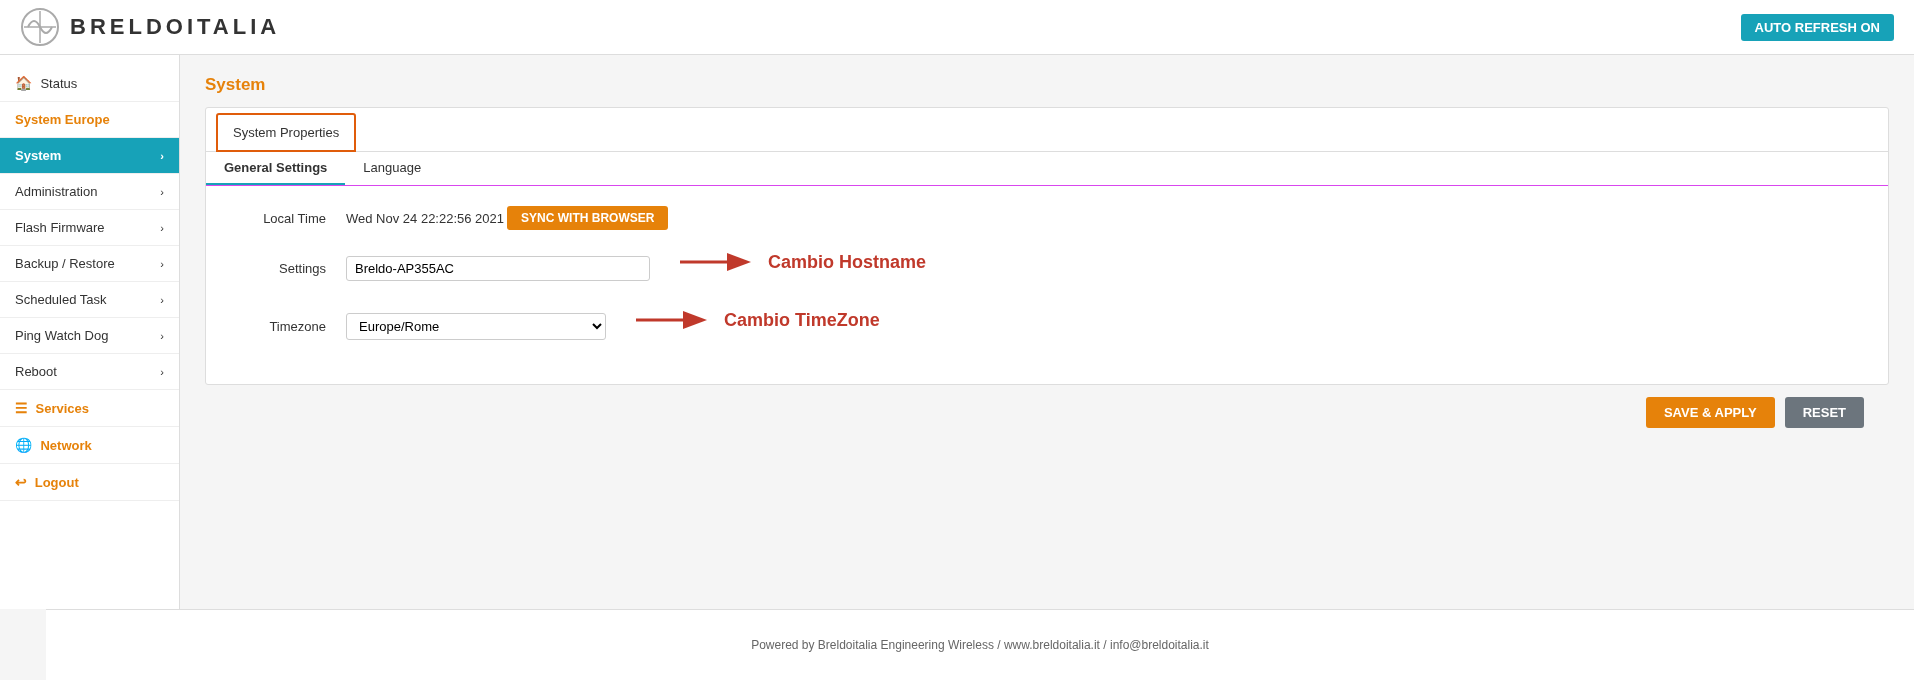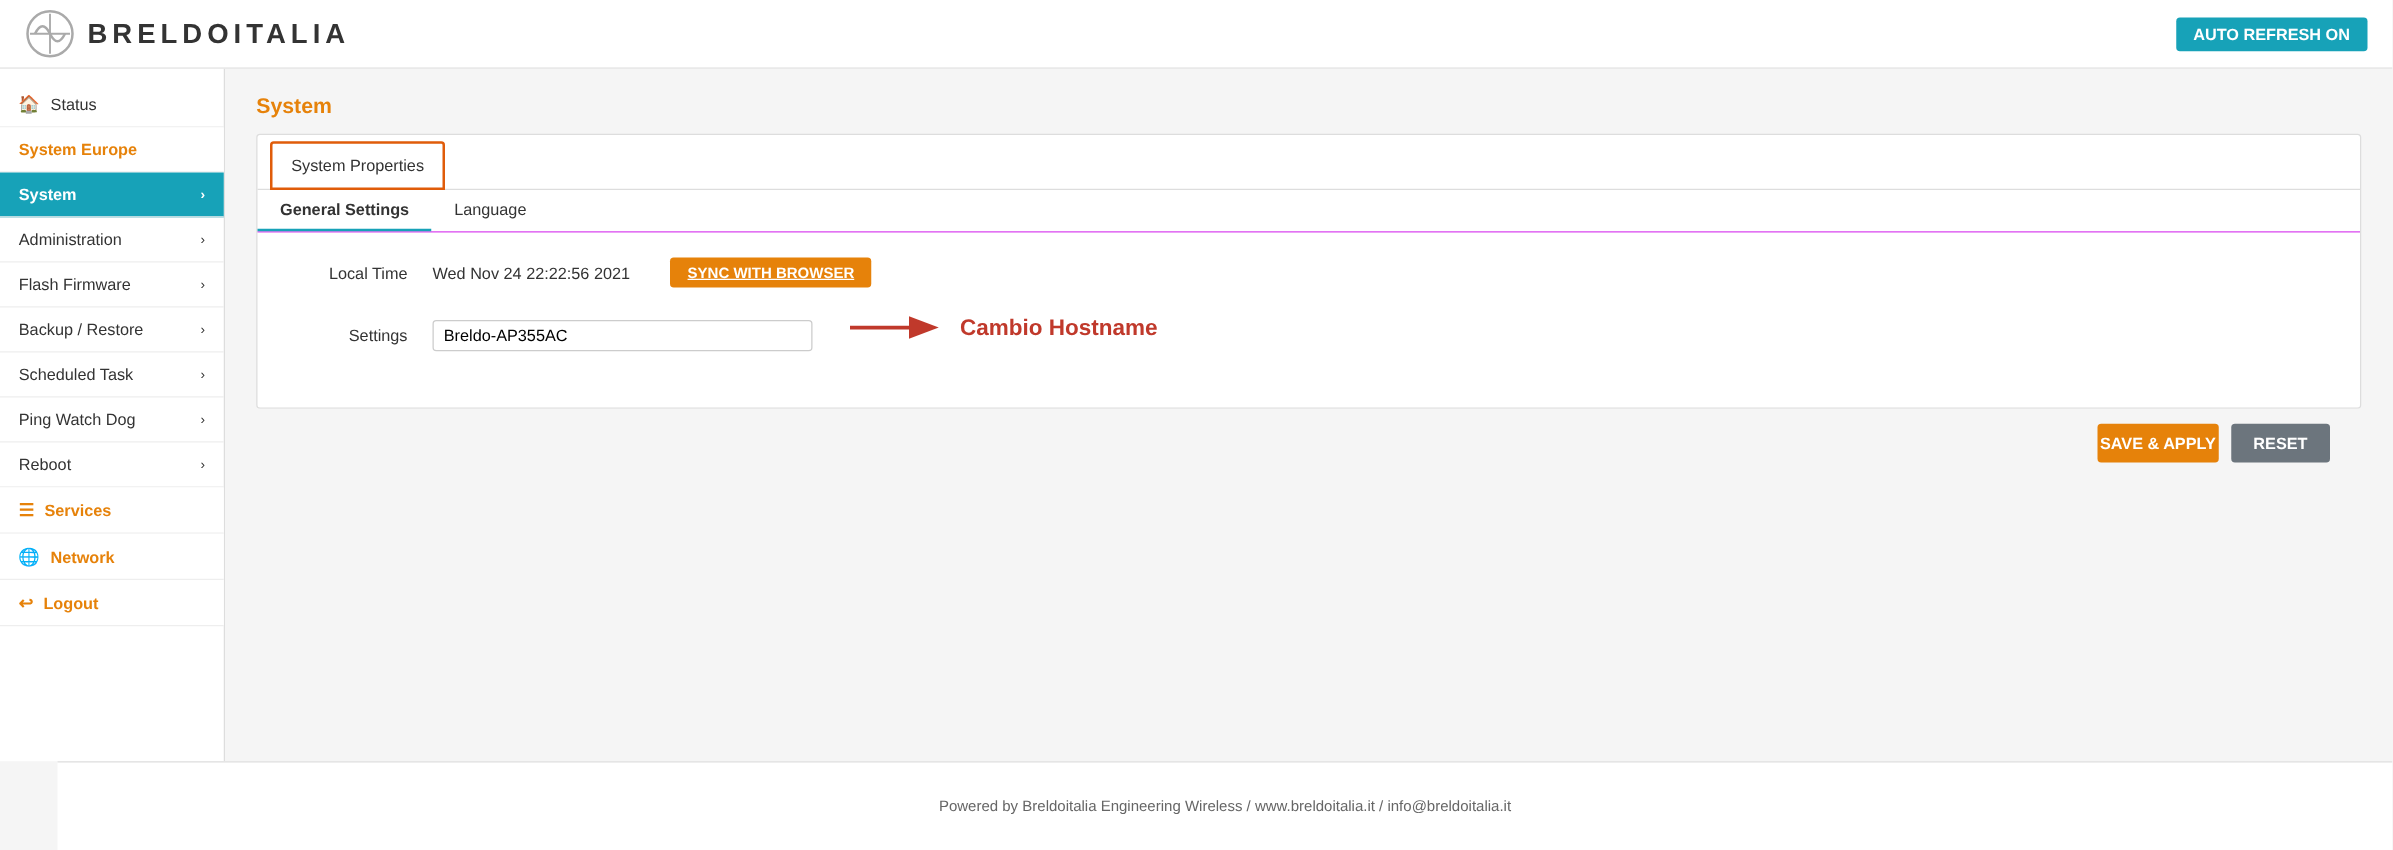--- a/index.html
+++ b/index.html
@@ -167,22 +167,21 @@
     }
     .sync-btn {
       background: #e6820a;
       color: #fff;
       border: none;
       padding: 5px 14px;
       font-size: 12px;
       font-weight: bold;
       border-radius: 3px;
       cursor: pointer;
-      margin-left: 32px;
-      text-decoration: underline;
+      margin-left: 3px;
     }
     .form-input {
       border: 1px solid #ccc;
       padding: 4px 8px;
       font-size: 13px;
       border-radius: 3px;
       width: 304px;
     }
     .form-select {
       border: 1px solid #ccc;
@@ -215,21 +214,21 @@
       display: flex;
       justify-content: flex-end;
       padding: 12px 25px;
       gap: 10px;
       background: #f5f5f5;
     }
     .save-apply-btn {
       background: #e6820a;
       color: #fff;
       border: none;
-      padding: 8px 2px;
+      padding: 8px 18px;
       font-size: 13px;
       font-weight: bold;
       border-radius: 3px;
       cursor: pointer;
     }
     .reset-btn {
       background: #6c757d;
       color: #fff;
       border: none;
       padding: 8px 18px;
@@ -366,20 +365,40 @@
                     <path d="M0,0 L0,6 L8,3 z" fill="#c0392b"></path>
                   </marker>
                 </defs>
                 <line x1="0" y1="14" x2="65" y2="14" stroke="#c0392b" stroke-width="3" marker-end="url(#ah2)"></line>
               </svg>
               <span style="color:#c0392b;font-size:18px;font-weight:bold;">Cambio Hostname</span>
             </div>
           </div>
         </div>
 
+        <div class="form-row">
+          <div class="form-label">Timezone</div>
+          <select class="form-select">
+            <option>Europe/Rome</option>
+          </select>
+
+          <div class="annotation-container" style="margin-left:30px;">
+            <div class="arrow-annotation">
+              <svg width="80" height="28">
+                <defs>
+                  <marker id="ah3" markerWidth="8" markerHeight="8" refX="6" refY="3" orient="auto">
+                    <path d="M0,0 L0,6 L8,3 z" fill="#c0392b"></path>
+                  </marker>
+                </defs>
+                <line x1="0" y1="14" x2="65" y2="14" stroke="#c0392b" stroke-width="3" marker-end="url(#ah3)"></line>
+              </svg>
+              <span style="color:#c0392b;font-size:18px;font-weight:bold;">Cambio TimeZone</span>
+            </div>
+          </div>
+        </div>
 
       </div>
     </div>
 
     <div class="bottom-bar">
       <button class="save-apply-btn">SAVE &amp; APPLY</button>
       <button class="reset-btn">RESET</button>
     </div>
   </div>
 

